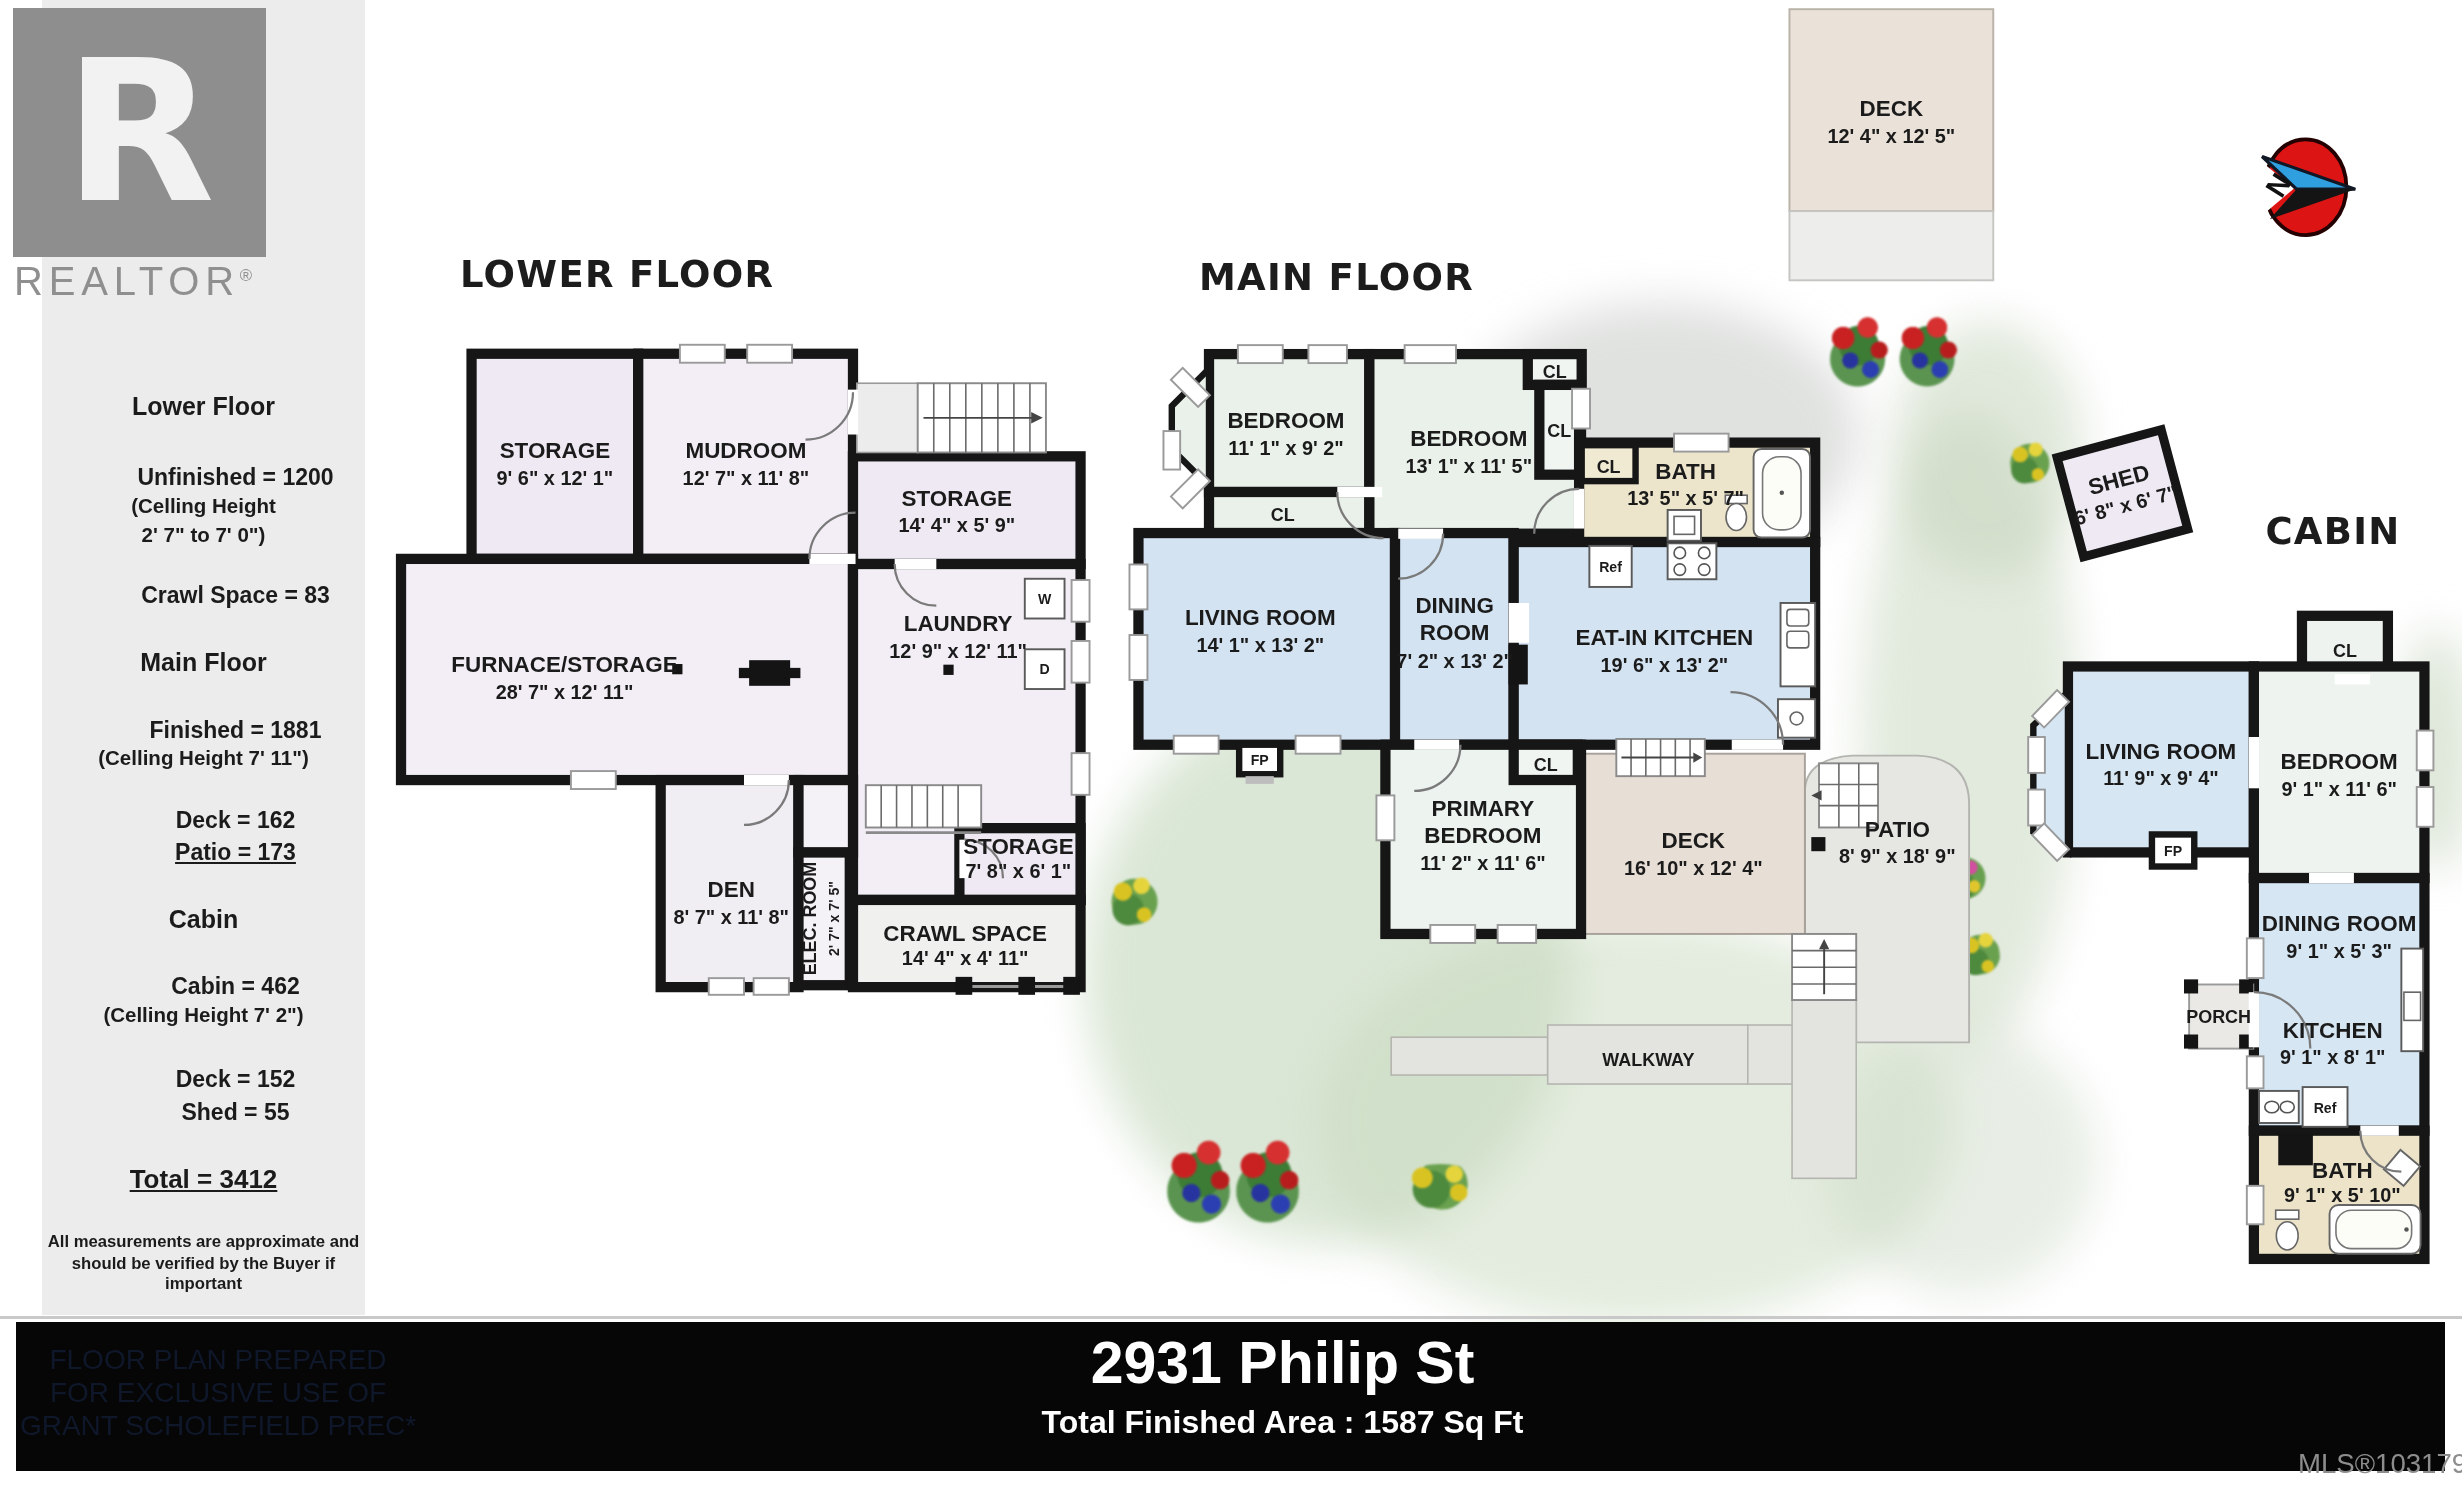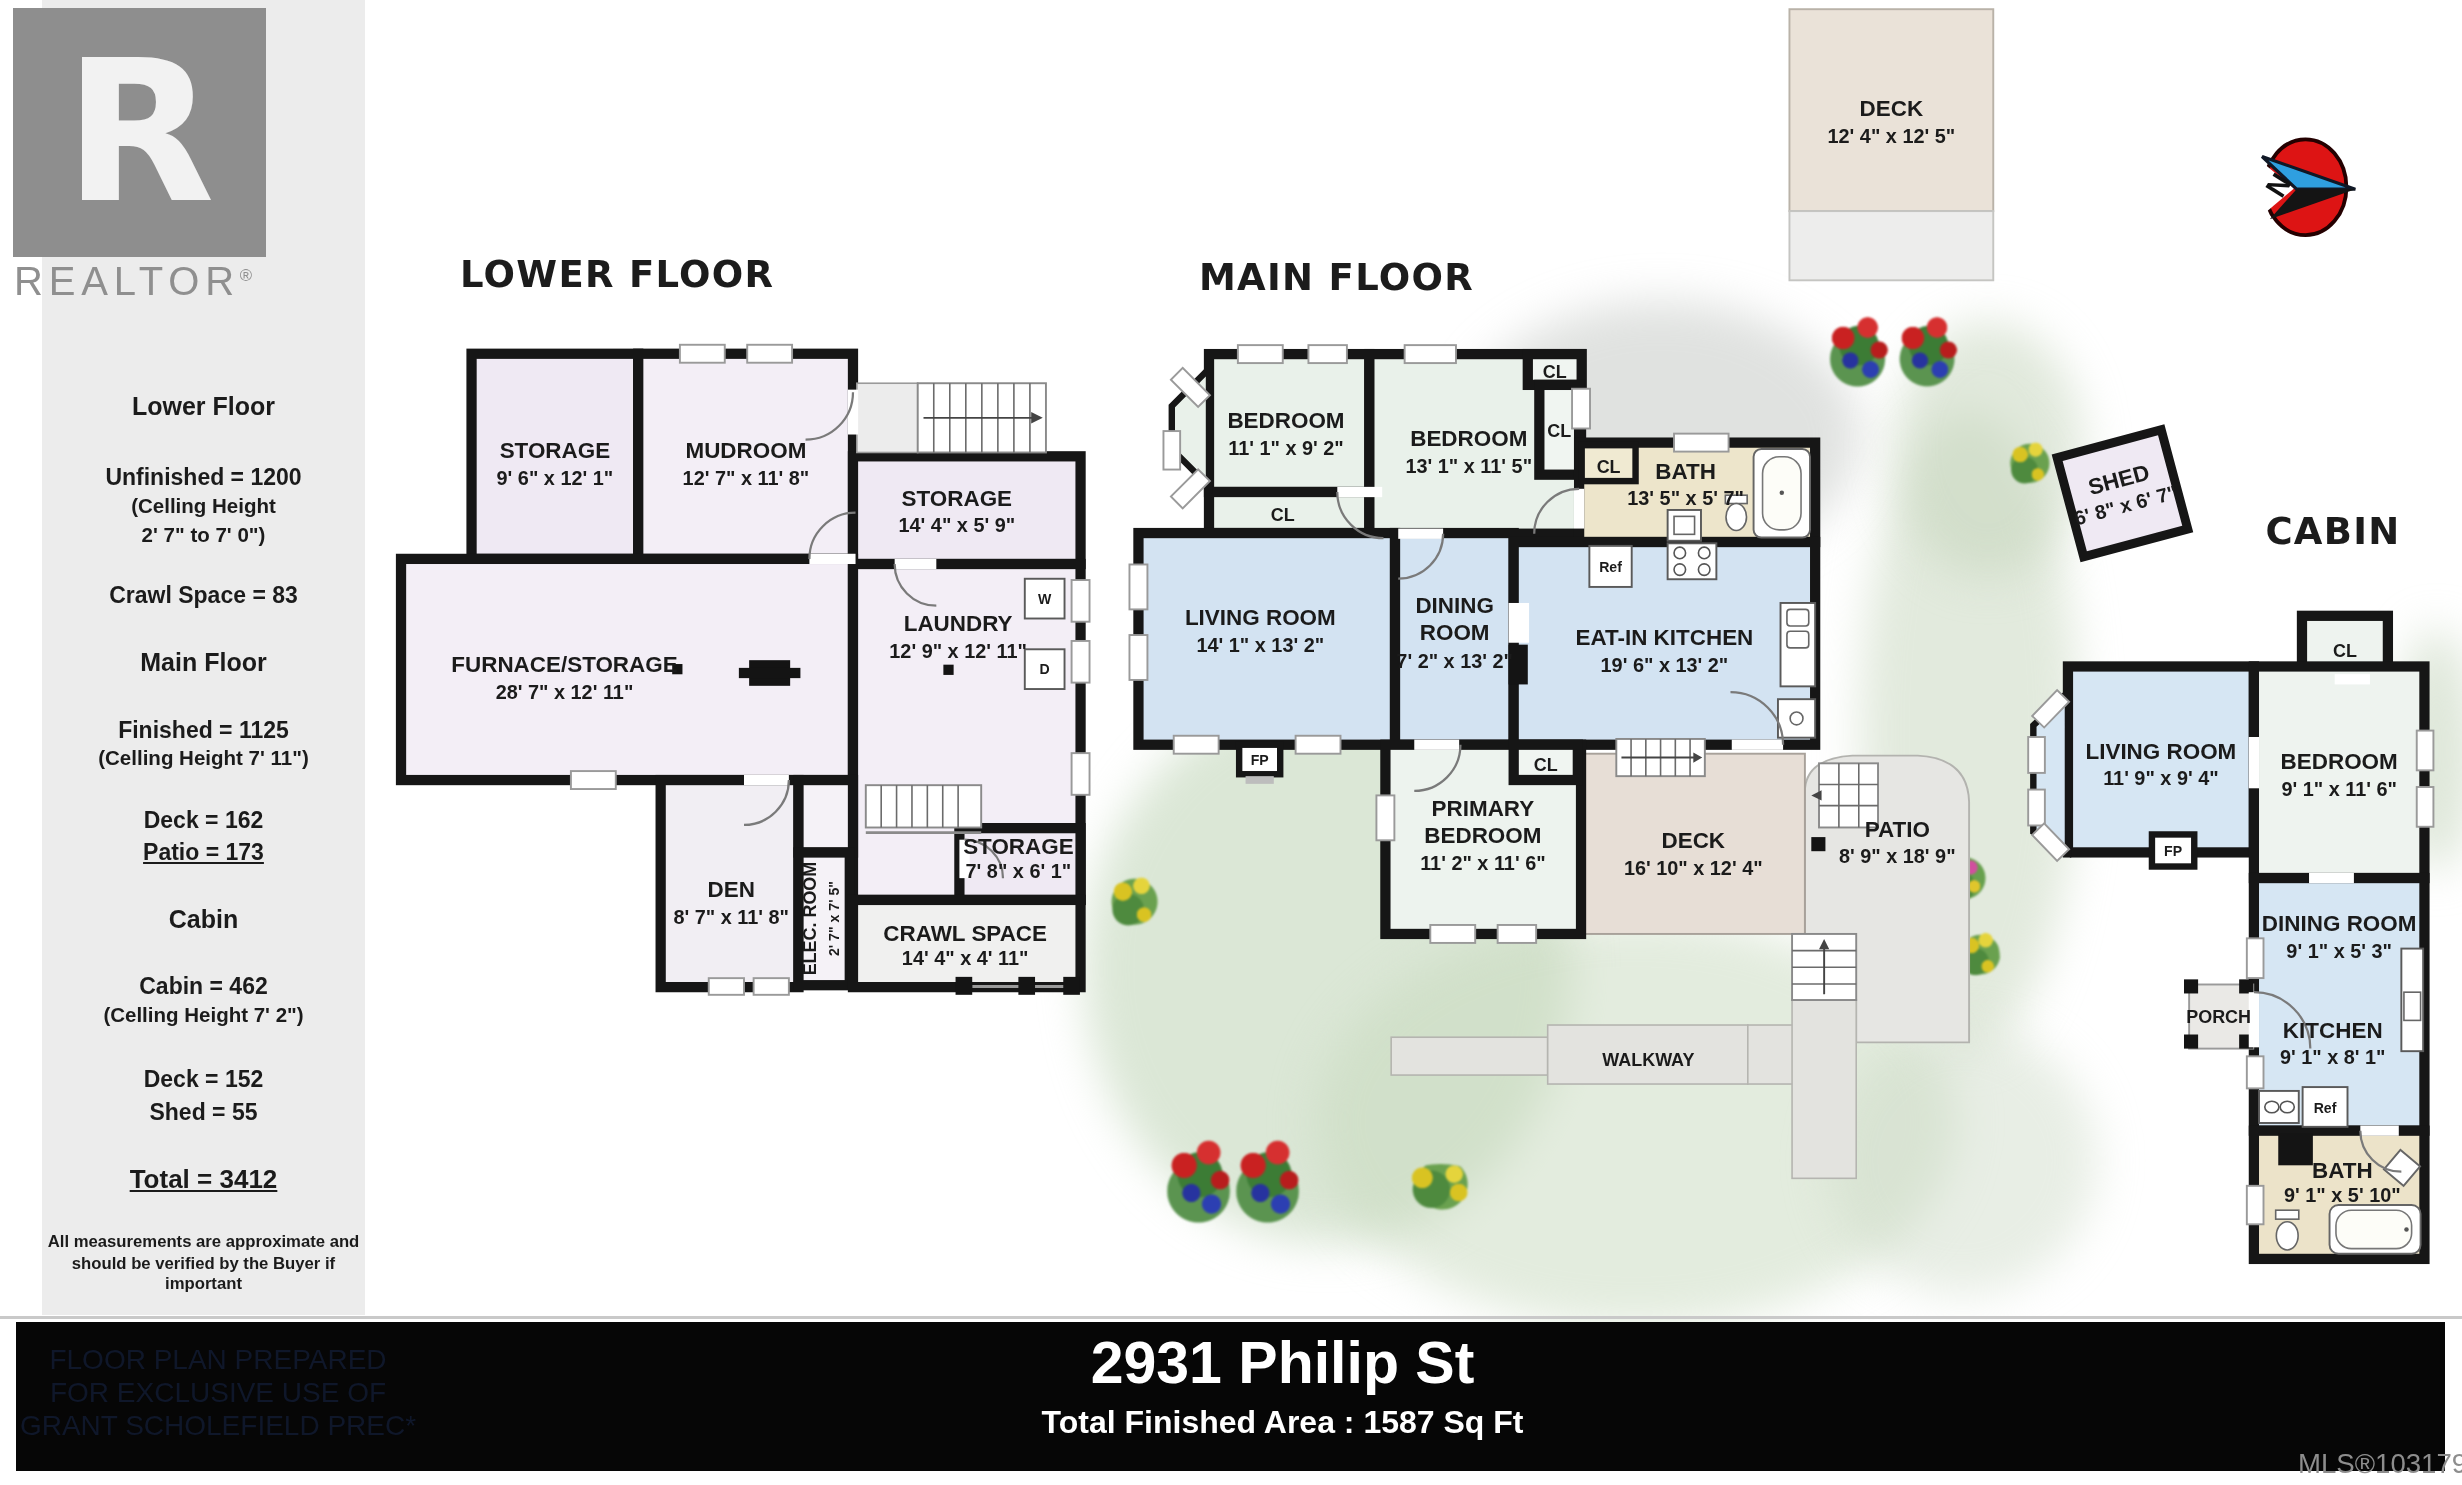--- a/index.html
+++ b/index.html
@@ -49,21 +49,21 @@
   
   #sidebar-panel{left:42px;top:0;width:323px;height:1315px;background:#ececec;z-index:6;}
   #logo-box{left:13px;top:7.7px;width:253px;height:249px;background:#8e8e8e;z-index:7;
             display:flex;align-items:center;justify-content:center;}
   #logo-box .rglyph{font:700 196px "DejaVu Sans",sans-serif;color:#f2f2f2;line-height:1;}
   #realtor-line{left:14px;top:259px;width:282px;z-index:7;font:400 40px "Liberation Sans",sans-serif;
                 color:#8f8f8f;letter-spacing:5.8px;}
   #realtor-line sup{font-size:16.7px;letter-spacing:0;}
   .sideline{position:absolute;left:42px;width:323px;text-align:center;z-index:7;color:#1b1b1b;}
   .s-head{font:700 25px "Liberation Sans",sans-serif;}
-  .s-body{font:700 23px "Liberation Sans",sans-serif;}
+  .s-body{font:700 23px "Liberation Sans",sans-serif;padding-left:32px;}
   .s-par{font:700 20.5px "Liberation Sans",sans-serif;}
   .s-total{font:700 26px "Liberation Sans",sans-serif;text-decoration:underline;}
   .s-disc{font:700 16.7px "Liberation Sans",sans-serif;}
   
   .sect-title{position:absolute;z-index:5;font:800 37px "DejaVu Sans",sans-serif;
               letter-spacing:1.3px;color:#1c1c1c;}
   
   #footer-bar{left:16px;top:1322px;width:2429px;height:149px;background:#060606;z-index:7;}
   #footer-prepared{left:19px;top:1343px;width:398px;text-align:center;z-index:8;color:#0f172a;
                    font:400 28px "Liberation Sans",sans-serif;line-height:33px;}
@@ -101,21 +101,21 @@
     <span class="rglyph">R</span>
   </div>
   <div class="abs" id="realtor-line"><span>REALTOR</span><sup>®</sup></div>
 
   <div class="sideline s-head" style="top:392px;">Lower Floor</div>
   <div class="sideline s-body" style="top:464px;">Unfinished = 1200</div>
   <div class="sideline s-par" style="top:494px;">(Celling Height</div>
   <div class="sideline s-par" style="top:523px;">2' 7" to 7' 0")</div>
   <div class="sideline s-body" style="top:582px;">Crawl Space = 83</div>
   <div class="sideline s-head" style="top:648px;">Main Floor</div>
-  <div class="sideline s-body" style="top:717px;">Finished = 1125</div>
+  <div class="sideline s-body" style="top:717px;">Finished = 1881</div>
   <div class="sideline s-par" style="top:746px;">(Celling Height 7' 11")</div>
   <div class="sideline s-body" style="top:807px;">Deck = 162</div>
   <div class="sideline s-body" style="top:839px;text-decoration:underline;">Patio = 173</div>
   <div class="sideline s-head" style="top:905px;">Cabin</div>
   <div class="sideline s-body" style="top:973px;">Cabin = 462</div>
   <div class="sideline s-par" style="top:1003px;">(Celling Height 7' 2")</div>
   <div class="sideline s-body" style="top:1066px;">Deck = 152</div>
   <div class="sideline s-body" style="top:1099px;">Shed = 55</div>
   <div class="sideline s-total" style="top:1164px;">Total = 3412</div>
   <div class="sideline s-disc" style="top:1232px;">All measurements are approximate and</div>

